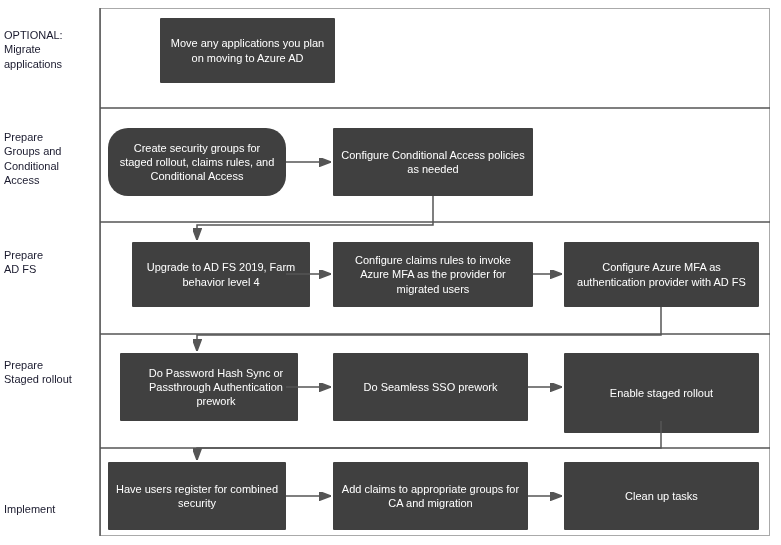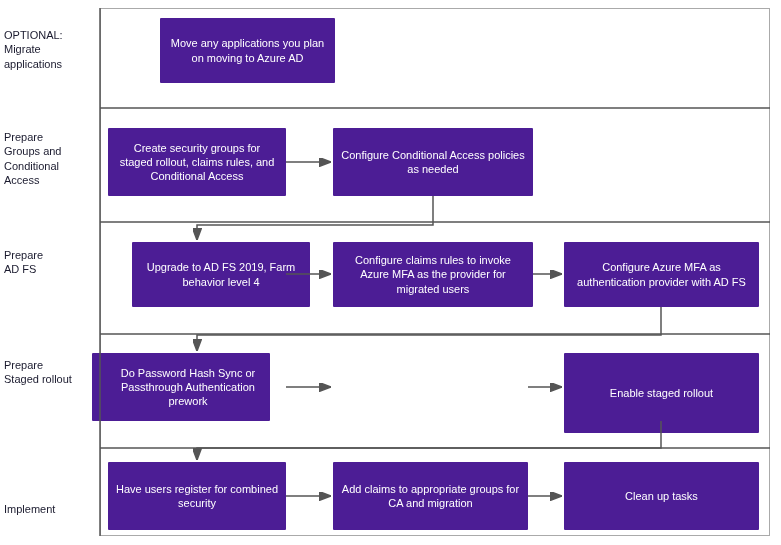--- a/index.html
+++ b/index.html
@@ -26,21 +26,21 @@
       left: 4px;
       color: #1a1a2e;
       font-size: 11px;
       font-weight: 500;
       line-height: 1.3;
     }
 
     
     .box {
       position: absolute;
-      background: #4c1d95;
+      background: #404040;
       color: #fff;
       text-align: center;
       display: flex;
       align-items: center;
       justify-content: center;
       padding: 6px 8px;
       font-size: 11px;
       line-height: 1.3;
       border-radius: 1px;
     }
@@ -81,39 +81,42 @@
   <div class="row-label" style="top: 28px; left: 4px;">OPTIONAL:<br>Migrate<br>applications</div>
   <div class="row-label" style="top: 130px; left: 4px;">Prepare<br>Groups and<br>Conditional<br>Access</div>
   <div class="row-label" style="top: 248px; left: 4px;">Prepare<br>AD FS</div>
   <div class="row-label" style="top: 358px; left: 4px;">Prepare<br>Staged rollout</div>
   <div class="row-label" style="top: 470px; left: 4px; margin-top: 32px;">Implement</div>
 
   <div class="box" style="left: 160px; top: 18px; width: 175px; height: 65px;">
     <span>Move any applications you plan on moving to Azure AD</span>
   </div>
 
-  <div class="box" style="left: 108px; top: 128px; width: 178px; height: 68px;">
+  <div class="box" style="left: 108px; top: 128px; width: 178px; height: 68px; border-radius: 20px;">
     <span>Create security groups for staged rollout, claims rules, and Conditional Access</span>
   </div>
   <div class="box" style="left: 333px; top: 128px; width: 200px; height: 68px;">
     <span>Configure Conditional Access policies as needed</span>
   </div>
 
   <div class="box" style="left: 108px; top: 242px; width: 178px; height: 65px; margin-left: 24px;">
     <span>Upgrade to AD FS 2019, Farm behavior level 4</span>
   </div>
   <div class="box" style="left: 333px; top: 242px; width: 200px; height: 65px;">
     <span>Configure claims rules to invoke Azure MFA as the provider for migrated users</span>
   </div>
   <div class="box" style="left: 564px; top: 242px; width: 195px; height: 65px;">
     <span>Configure Azure MFA as authentication provider with AD FS</span>
   </div>
 
-  <div class="box" style="left: 92px; top: 353px; width: 178px; height: 68px; padding-left: 22px;">
+  <div class="box" style="left: 120px; top: 353px; width: 178px; height: 68px; padding-left: 22px;">
     <span>Do Password Hash Sync or Passthrough Authentication prework</span>
+  </div>
+  <div class="box" style="left: 333px; top: 353px; width: 195px; height: 68px;">
+    <span>Do Seamless SSO prework</span>
   </div>
   <div class="box" style="left: 564px; top: 353px; width: 195px; height: 80px;">
     <span>Enable staged rollout</span>
   </div>
 
   <div class="box" style="left: 108px; top: 462px; width: 178px; height: 68px;">
     <span>Have users register for combined security</span>
   </div>
   <div class="box" style="left: 333px; top: 462px; width: 195px; height: 68px;">
     <span>Add claims to appropriate groups for CA and migration</span>

